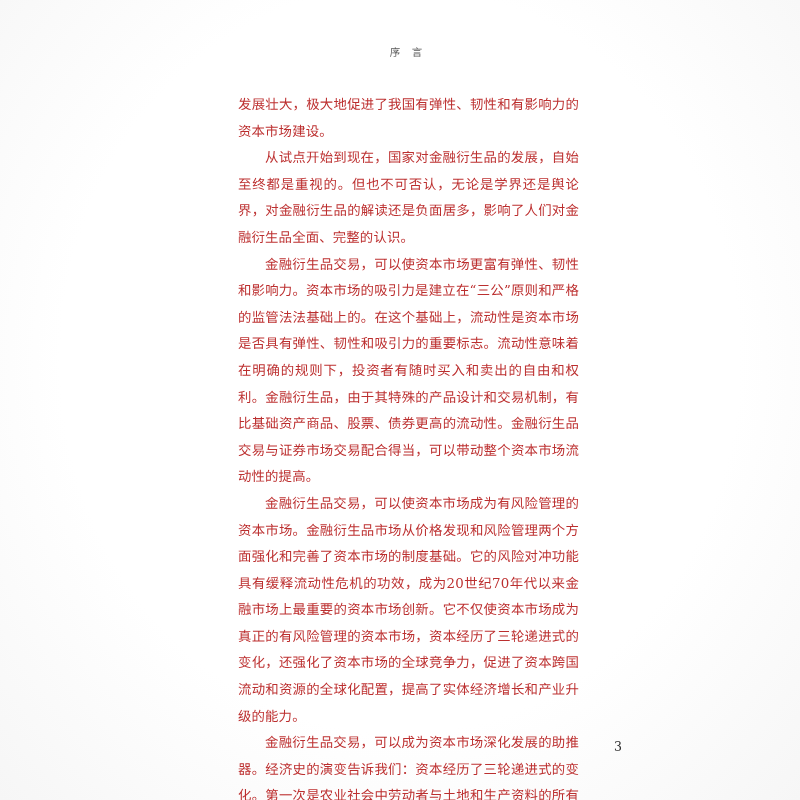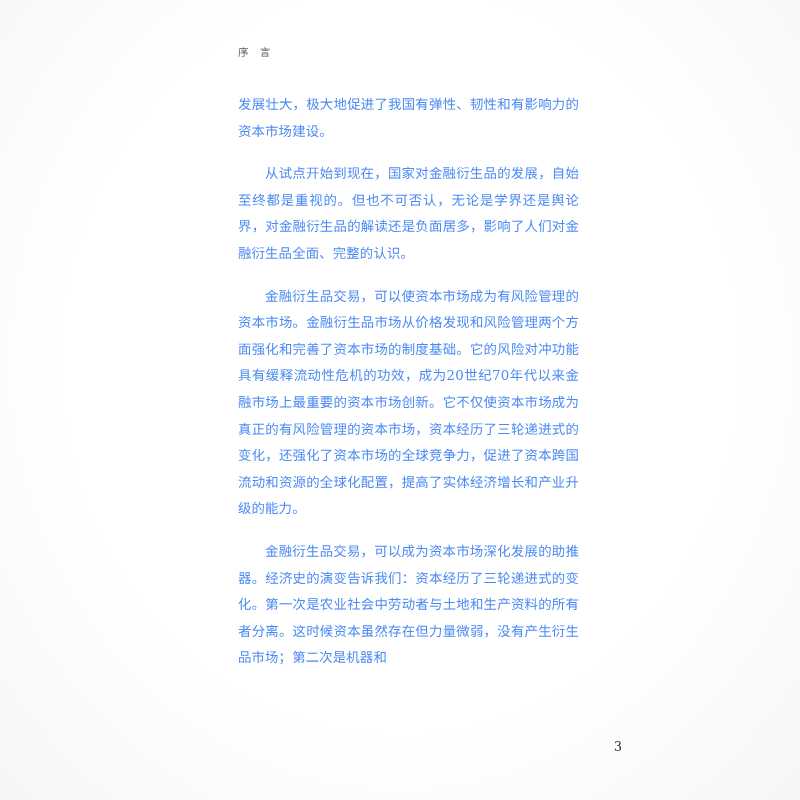--- a/index.html
+++ b/index.html
@@ -33,52 +33,52 @@
     background:
       radial-gradient(ellipse at 50% 45%, rgba(255,255,255,1) 60%, rgba(246,246,246,1) 100%);
     pointer-events: none;
   }
 
   .running-header {
     position: absolute;
     top: 44px;
     left: 238px;
     width: 340px;
-    text-align: left;
+    text-align: center;
     font-size: 10.5px;
     letter-spacing: 4px;
     color: #4a4a4a;
     font-family: "DejaVu Serif", "Liberation Serif", serif;
     opacity: .92;
   }
 
   .text-block {
     position: absolute;
     left: 238px;
     top: 92px;
     width: 341px;
   }
 
   p.para {
     margin: 0;
     font-size: 13.4px;
     line-height: 26.6px;
-    color: #3b82f6;
+    color: #b91c1c;
     text-align: justify;
     text-justify: inter-ideograph;
     letter-spacing: 0.15px;
     font-family: "DejaVu Serif", "Liberation Serif", serif;
     text-indent: 0;
     opacity: .93;
   }
   p.para.indent {
     text-indent: 27px;
   }
   p.para + p.para {
-    margin-top: 16px;
+    margin-top: 0px;
   }
 
   .folio {
     position: absolute;
     right: 178px;
     bottom: 46px;
     font-size: 12.5px;
     color: #2b2b2b;
     font-family: "DejaVu Serif", "Liberation Serif", serif;
   }
@@ -94,19 +94,20 @@
 
 <div class="page">
 
   <div class="paper-tone"></div>
 
   <div class="running-header">序 言</div>
 
   <div class="text-block">
     <p class="para">发展壮大，极大地促进了我国有弹性、韧性和有影响力的资本市场建设。</p>
     <p class="para indent">从试点开始到现在，国家对金融衍生品的发展，自始至终都是重视的。但也不可否认，无论是学界还是舆论界，对金融衍生品的解读还是负面居多，影响了人们对金融衍生品全面、完整的认识。</p>
+    <p class="para indent">金融衍生品交易，可以使资本市场更富有弹性、韧性和影响力。资本市场的吸引力是建立在“三公”原则和严格的监管法法基础上的。在这个基础上，流动性是资本市场是否具有弹性、韧性和吸引力的重要标志。流动性意味着在明确的规则下，投资者有随时买入和卖出的自由和权利。金融衍生品，由于其特殊的产品设计和交易机制，有比基础资产商品、股票、债券更高的流动性。金融衍生品交易与证券市场交易配合得当，可以带动整个资本市场流动性的提高。</p>
     <p class="para indent">金融衍生品交易，可以使资本市场成为有风险管理的资本市场。金融衍生品市场从价格发现和风险管理两个方面强化和完善了资本市场的制度基础。它的风险对冲功能具有缓释流动性危机的功效，成为20世纪70年代以来金融市场上最重要的资本市场创新。它不仅使资本市场成为真正的有风险管理的资本市场，资本经历了三轮递进式的变化，还强化了资本市场的全球竞争力，促进了资本跨国流动和资源的全球化配置，提高了实体经济增长和产业升级的能力。</p>
     <p class="para indent">金融衍生品交易，可以成为资本市场深化发展的助推器。经济史的演变告诉我们：资本经历了三轮递进式的变化。第一次是农业社会中劳动者与土地和生产资料的所有者分离。这时候资本虽然存在但力量微弱，没有产生衍生品市场；第二次是机器和</p>
   </div>
 
   <div class="folio">3</div>
 
 </div>
 
 </body></html>

